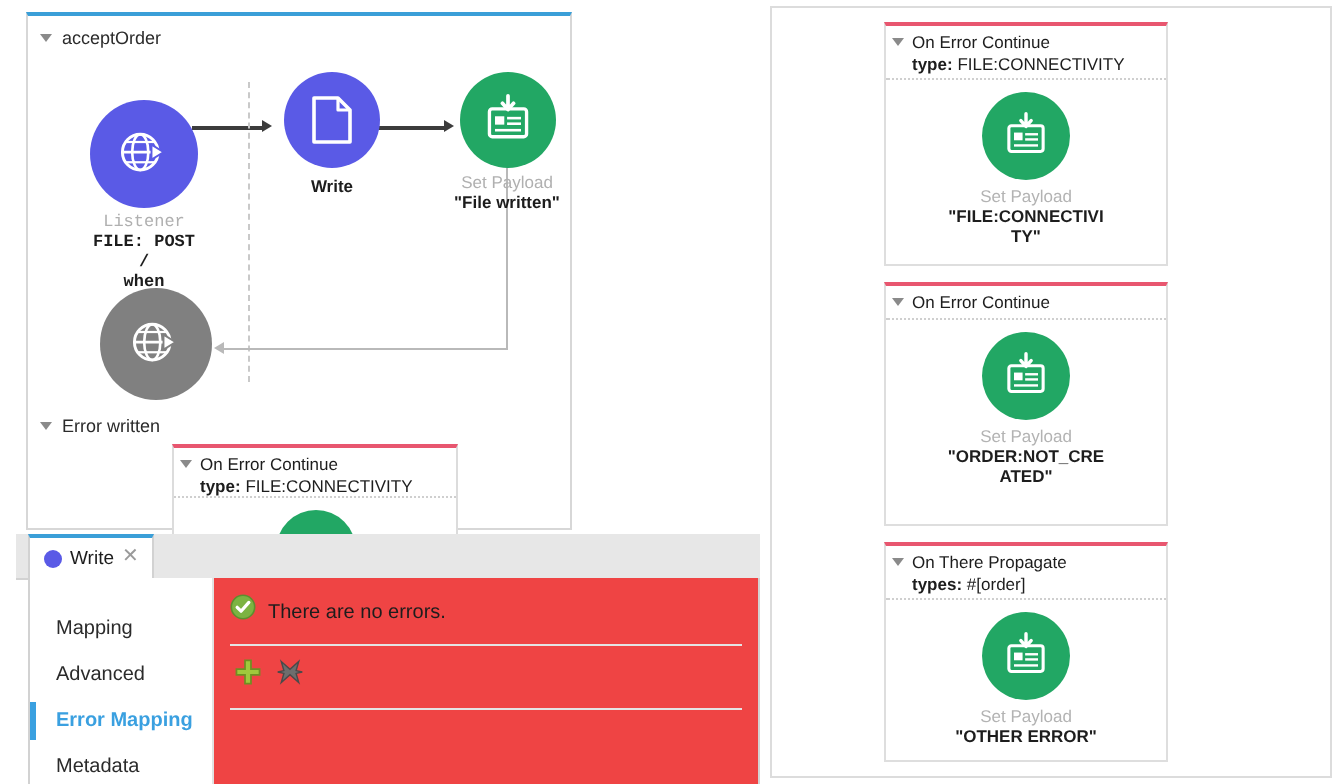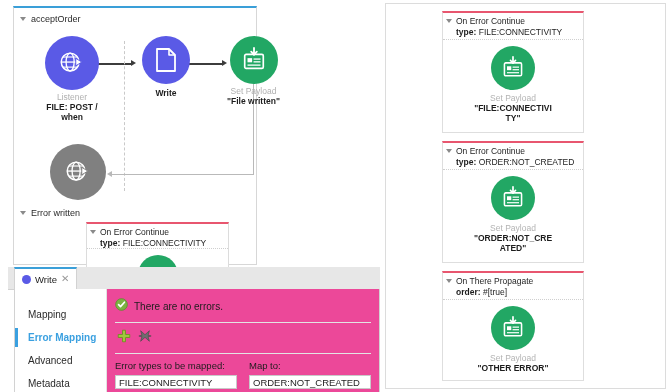--- a/index.html
+++ b/index.html
@@ -8,21 +8,21 @@
     background:#ffffff;
     font-family:"Liberation Sans", sans-serif;
     position:relative;
     overflow:hidden;
     -webkit-font-smoothing:antialiased;
   }
   .abs{position:absolute;}
 
   
   #flow-canvas{
-    left:13px;top:6px;width:244px;height:259px;
+    left:13px;top:6px;width:273px;height:259px;
     background:#ffffff;
     border:1px solid #d7d7d7;
     border-top:2px solid #3a9fd8;
     box-sizing:border-box;
   }
   .flow-header{
     position:absolute;left:6px;top:6px;
     display:flex;align-items:center;gap:5px;
     font-size:9px;color:#2b2b2b;
   }
@@ -144,21 +144,21 @@
     height:23px;display:flex;align-items:center;
     padding-left:13px;font-size:10px;color:#2b2b2b;
     position:relative;
   }
   .props-item.sel{color:#3aa0e0;font-weight:bold;}
   .props-item.sel::before{
     content:"";position:absolute;left:0;top:2px;bottom:2px;width:2.5px;background:#3aa0e0;
   }
   .props-right{
     position:absolute;left:98px;top:22px;right:0;bottom:0;
-    background:#ec4899;border-left:1px solid #e2e2e2;border-right:1px solid #d2d2d2;
+    background:#ef4444;border-left:1px solid #e2e2e2;border-right:1px solid #d2d2d2;
   }
   .noerr{
     display:flex;align-items:center;gap:6px;
     padding:8px 0 7px 8px;
   }
   .noerr-txt{font-size:10px;color:#1d1d1d;}
   .toolbar-row{
     border:1px solid #e4e4e4;border-left:none;border-right:none;
     margin:0 8px;padding:6px 0 6px 2px;display:flex;align-items:center;gap:7px;
   }
@@ -186,21 +186,21 @@
 
   <div class="arrow-line" style="left:175px;top:55px;width:33px;"></div>
   <div class="arrow-head" style="left:208px;top:51.7px;"></div>
 
   <div class="dashed-v" style="left:110px;top:33px;height:150px;"></div>
 
   <div class="ret-line" style="left:239px;top:72px;width:1px;height:95px;"></div>
   <div class="ret-line" style="left:97px;top:166px;width:143px;height:1px;"></div>
   <div class="ret-head" style="left:93px;top:163.3px;"></div>
 
-  <div class="node" style="left:28px;top:28px;width:60px;">
+  <div class="node" style="left:28px;top:42px;width:60px;font-family:Liberation Mono, monospace;">
     <div class="circ" style="width:54px;height:54px;background:#5a5ae6;">
       <svg width="30" height="30" viewBox="0 0 32 32" aria-hidden="true">
         <circle cx="14" cy="15" r="9.5" fill="none" stroke="#ffffff" stroke-width="1.6"></circle>
         <ellipse cx="14" cy="15" rx="4.3" ry="9.5" fill="none" stroke="#ffffff" stroke-width="1.4"></ellipse>
         <line x1="4.5" y1="15" x2="23.5" y2="15" stroke="#ffffff" stroke-width="1.4"></line>
         <line x1="6" y1="9.6" x2="22" y2="9.6" stroke="#ffffff" stroke-width="1.2"></line>
         <line x1="6" y1="20.4" x2="22" y2="20.4" stroke="#ffffff" stroke-width="1.2"></line>
         <path d="M20 11 L26.5 15 L20 19 Z" fill="#ffffff" stroke="#5a5ae6" stroke-width="1"></path>
       </svg>
     </div>
@@ -291,21 +291,20 @@
       <div class="payload-val">"FILE:CONNECTIVI</div>
       <div class="payload-val">TY"</div>
     </div>
   </div>
 
   <div class="handler-card" style="top:137px;height:122px;">
     <div class="handler-head">
       <span class="tri" style="margin-top:3px;"></span>
       <div>
         <div class="err-title">On Error Continue</div>
-        <div class="err-title"><b>type:</b> <span>ORDER:NOT_CREATED</span></div>
       </div>
     </div>
     <div class="handler-body">
       <div class="circ" style="width:44px;height:44px;background:#22a764;">
         <svg width="24" height="24" viewBox="0 0 28 28" aria-hidden="true">
           <rect x="4" y="8" width="20" height="15" rx="1.5" fill="none" stroke="#ffffff" stroke-width="1.8"></rect>
           <rect x="7" y="12" width="5" height="4.5" fill="#ffffff"></rect>
           <line x1="13.5" y1="13" x2="21" y2="13" stroke="#ffffff" stroke-width="1.4"></line>
           <line x1="13.5" y1="16" x2="21" y2="16" stroke="#ffffff" stroke-width="1.4"></line>
           <line x1="7" y1="19.5" x2="21" y2="19.5" stroke="#ffffff" stroke-width="1.4"></line>
@@ -316,21 +315,21 @@
       <div class="payload-val">"ORDER:NOT_CRE</div>
       <div class="payload-val">ATED"</div>
     </div>
   </div>
 
   <div class="handler-card" style="top:267px;height:110px;">
     <div class="handler-head">
       <span class="tri" style="margin-top:3px;"></span>
       <div>
         <div class="err-title">On There Propagate</div>
-        <div class="err-title"><b>order:</b> <span>#[true]</span></div>
+        <div class="err-title"><b>types:</b> <span>#[order]</span></div>
       </div>
     </div>
     <div class="handler-body">
       <div class="circ" style="width:44px;height:44px;background:#22a764;">
         <svg width="24" height="24" viewBox="0 0 28 28" aria-hidden="true">
           <rect x="4" y="8" width="20" height="15" rx="1.5" fill="none" stroke="#ffffff" stroke-width="1.8"></rect>
           <rect x="7" y="12" width="5" height="4.5" fill="#ffffff"></rect>
           <line x1="13.5" y1="13" x2="21" y2="13" stroke="#ffffff" stroke-width="1.4"></line>
           <line x1="13.5" y1="16" x2="21" y2="16" stroke="#ffffff" stroke-width="1.4"></line>
           <line x1="7" y1="19.5" x2="21" y2="19.5" stroke="#ffffff" stroke-width="1.4"></line>
@@ -347,22 +346,22 @@
   <div class="tabstrip"></div>
   <div class="tab-active">
     <span class="tab-dot"></span>
     <span class="tab-label">Write</span>
     <span class="tab-close">✕</span>
   </div>
 
   <div class="props-left">
     <div style="height:14px;"></div>
     <div class="props-item">Mapping</div>
+    <div class="props-item">Advanced</div>
     <div class="props-item sel">Error Mapping</div>
-    <div class="props-item">Advanced</div>
     <div class="props-item">Metadata</div>
   </div>
 
   <div class="props-right">
     <div class="noerr">
       <span>
         <svg width="13" height="13" viewBox="0 0 16 16" aria-hidden="true">
           <circle cx="8" cy="8" r="7.2" fill="#7cb342" stroke="#5d8f2e" stroke-width="1"></circle>
           <path d="M4.4 8.2 L6.8 10.6 L11.6 5.2" fill="none" stroke="#ffffff" stroke-width="2" stroke-linecap="round" stroke-linejoin="round"></path>
         </svg>
@@ -376,24 +375,14 @@
           <path d="M6.3 1.4 H9.7 V6.3 H14.6 V9.7 H9.7 V14.6 H6.3 V9.7 H1.4 V6.3 H6.3 Z" fill="#9fc93c" stroke="#6f8f22" stroke-width="1"></path>
         </svg>
       </span>
       <span>
         <svg width="14" height="14" viewBox="0 0 16 16" aria-hidden="true">
           <path d="M3 2 L8 6.5 L13 2 L11.5 7.2 L15 8 L11.5 8.8 L13 14 L8 9.5 L3 14 L4.5 8.8 L1 8 L4.5 7.2 Z" fill="#6e6e6e" stroke="#4a4a4a" stroke-width="0.8"></path>
         </svg>
       </span>
     </div>
 
-    <div class="cols">
-      <div class="col">
-        <div class="col-head">Error types to be mapped:</div>
-        <div class="col-field">FILE:CONNECTIVITY</div>
-      </div>
-      <div class="col">
-        <div class="col-head">Map to:</div>
-        <div class="col-field">ORDER:NOT_CREATED</div>
-      </div>
-    </div>
   </div>
 </div>
 
 </body></html>

